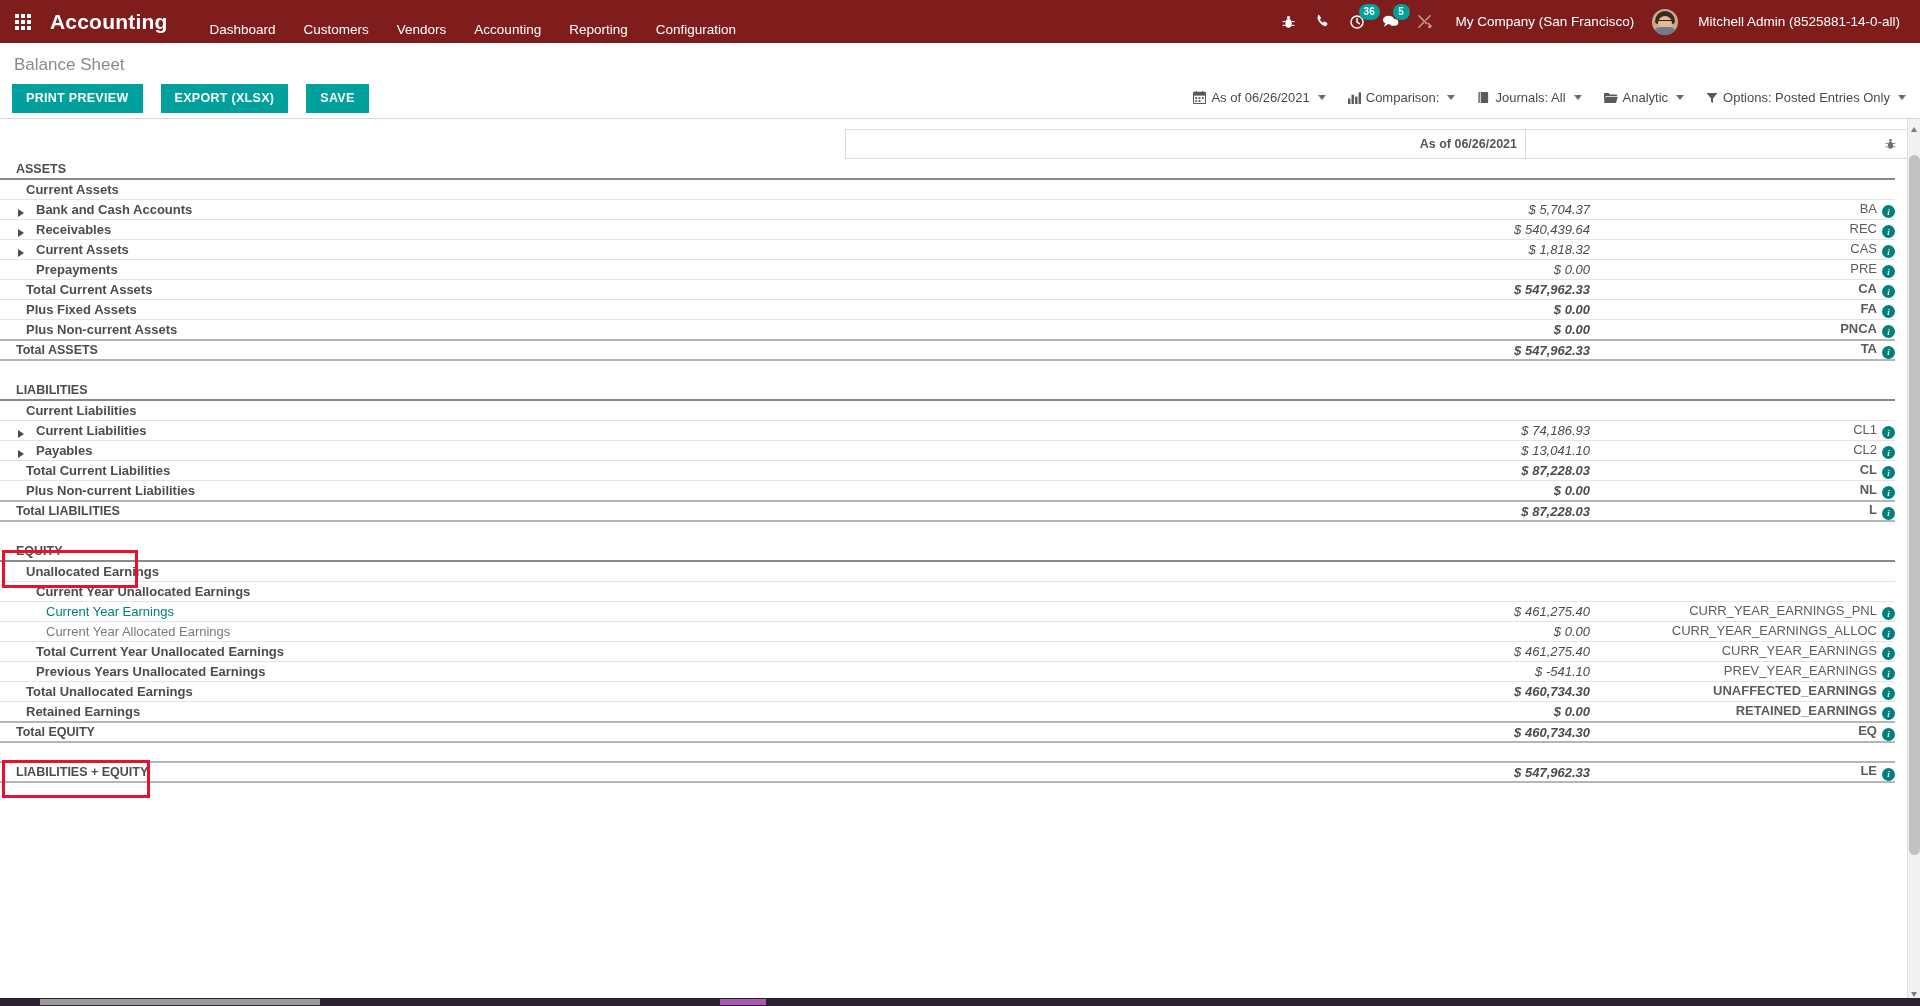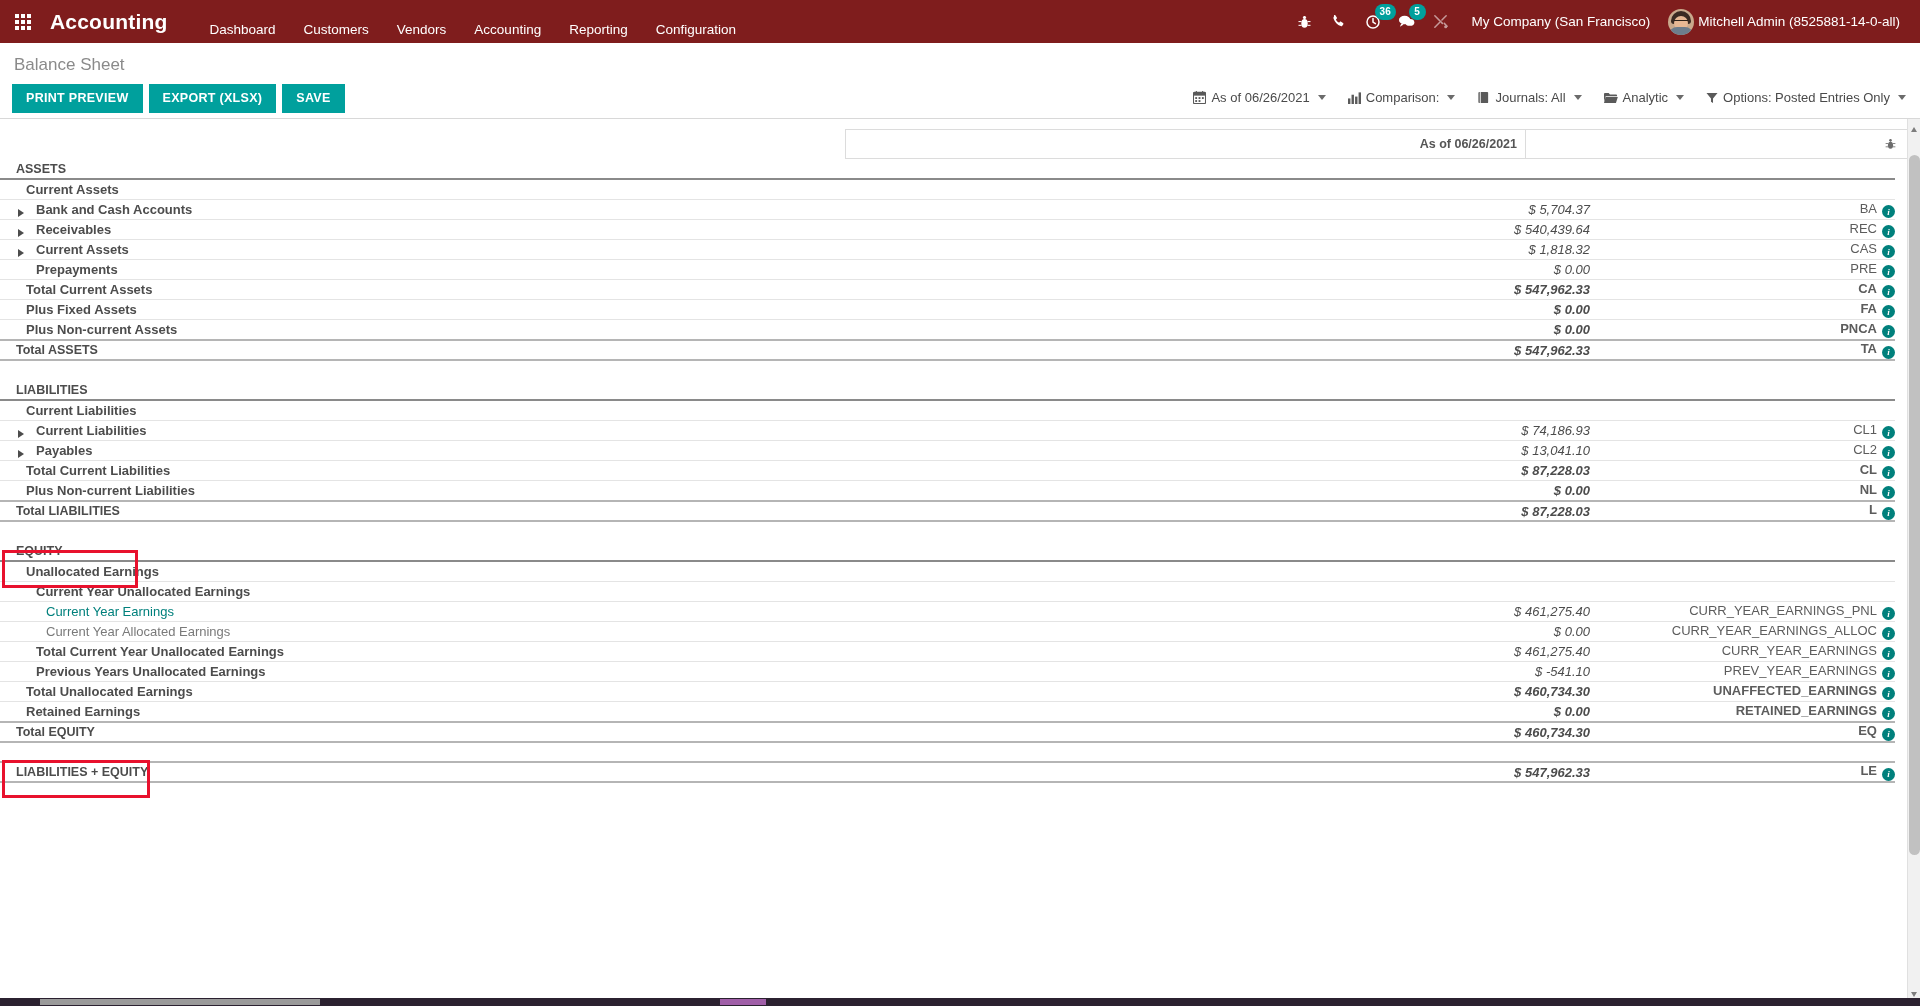--- a/index.html
+++ b/index.html
@@ -79,21 +79,21 @@
     min-width: 17px;
     text-align: center;
   }
   .company-name {
     font-size: 13.5px;
     padding: 0 14px;
     cursor: pointer;
     white-space: nowrap;
   }
   .user-menu {
-    display: flex; align-items: center; gap: 4px;
+    display: flex; align-items: center; gap: 20px;
     padding: 0 10px 0 4px;
     cursor: pointer;
     white-space: nowrap;
   }
   .avatar {
     width: 26px; height: 26px; border-radius: 50%;
     overflow: hidden;
     background: #c9a98c;
     position: relative;
     flex: none;
@@ -111,21 +111,21 @@
     padding: 8px 12px 10px 12px;
     position: relative;
     height: 76px;
   }
   .breadcrumb {
     font-size: 17px;
     color: #8a8a8a;
     margin: 4px 0 9px 2px;
     font-weight: normal;
   }
-  .btn-row { display: flex; gap: 6px; }
+  .btn-row { display: flex; gap: 18px; }
   .btn {
     background: #00A09D;
     color: #ffffff;
     border: none;
     font-size: 12.5px;
     font-weight: bold;
     letter-spacing: .3px;
     padding: 8px 14px;
     cursor: pointer;
     font-family: "Liberation Sans", sans-serif;

